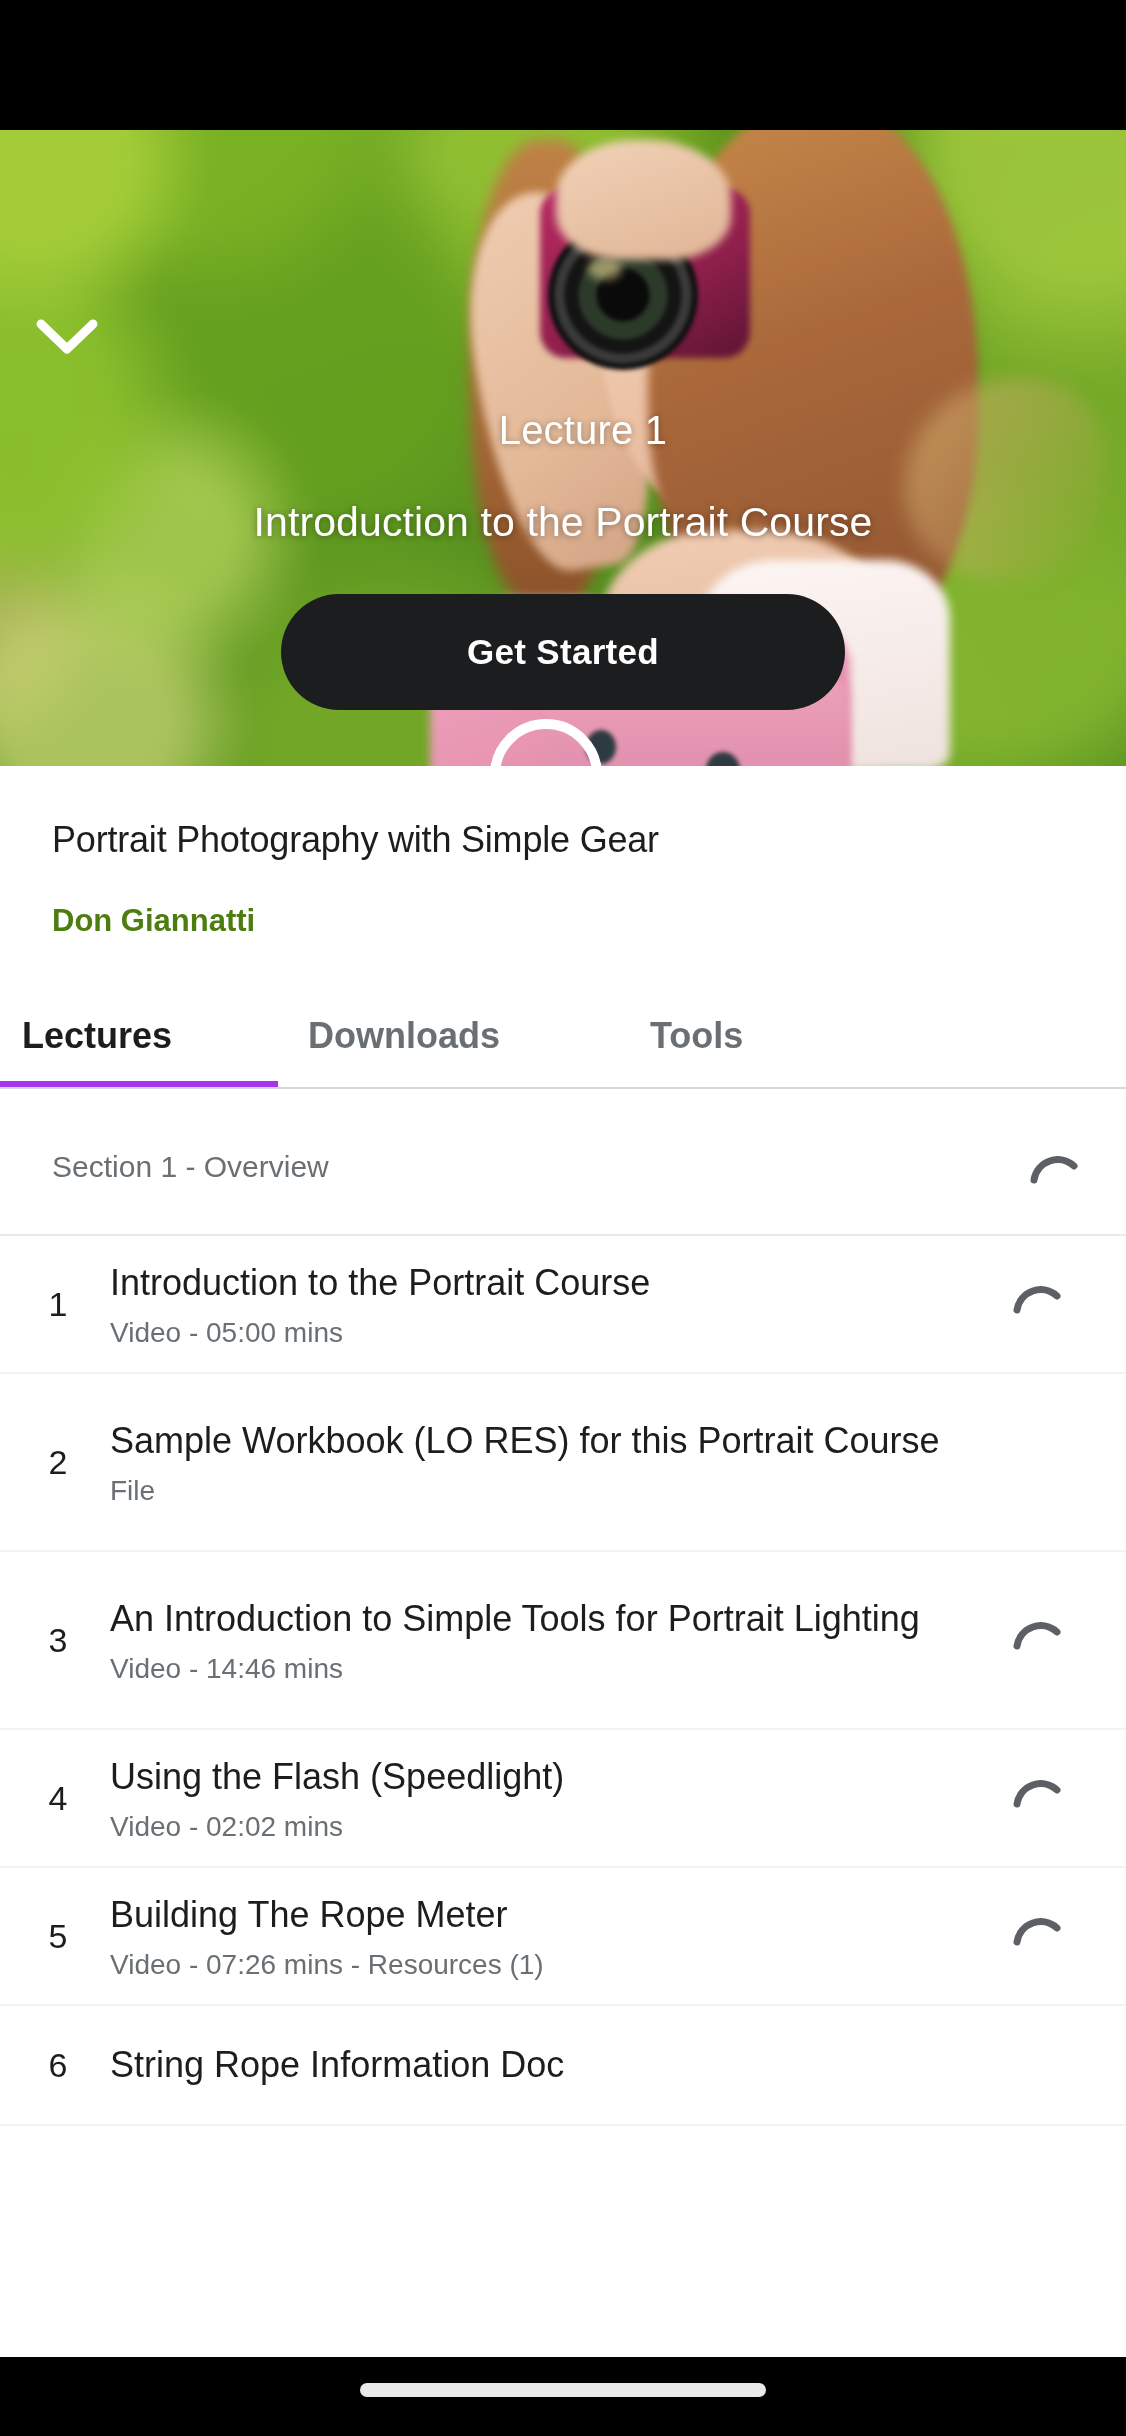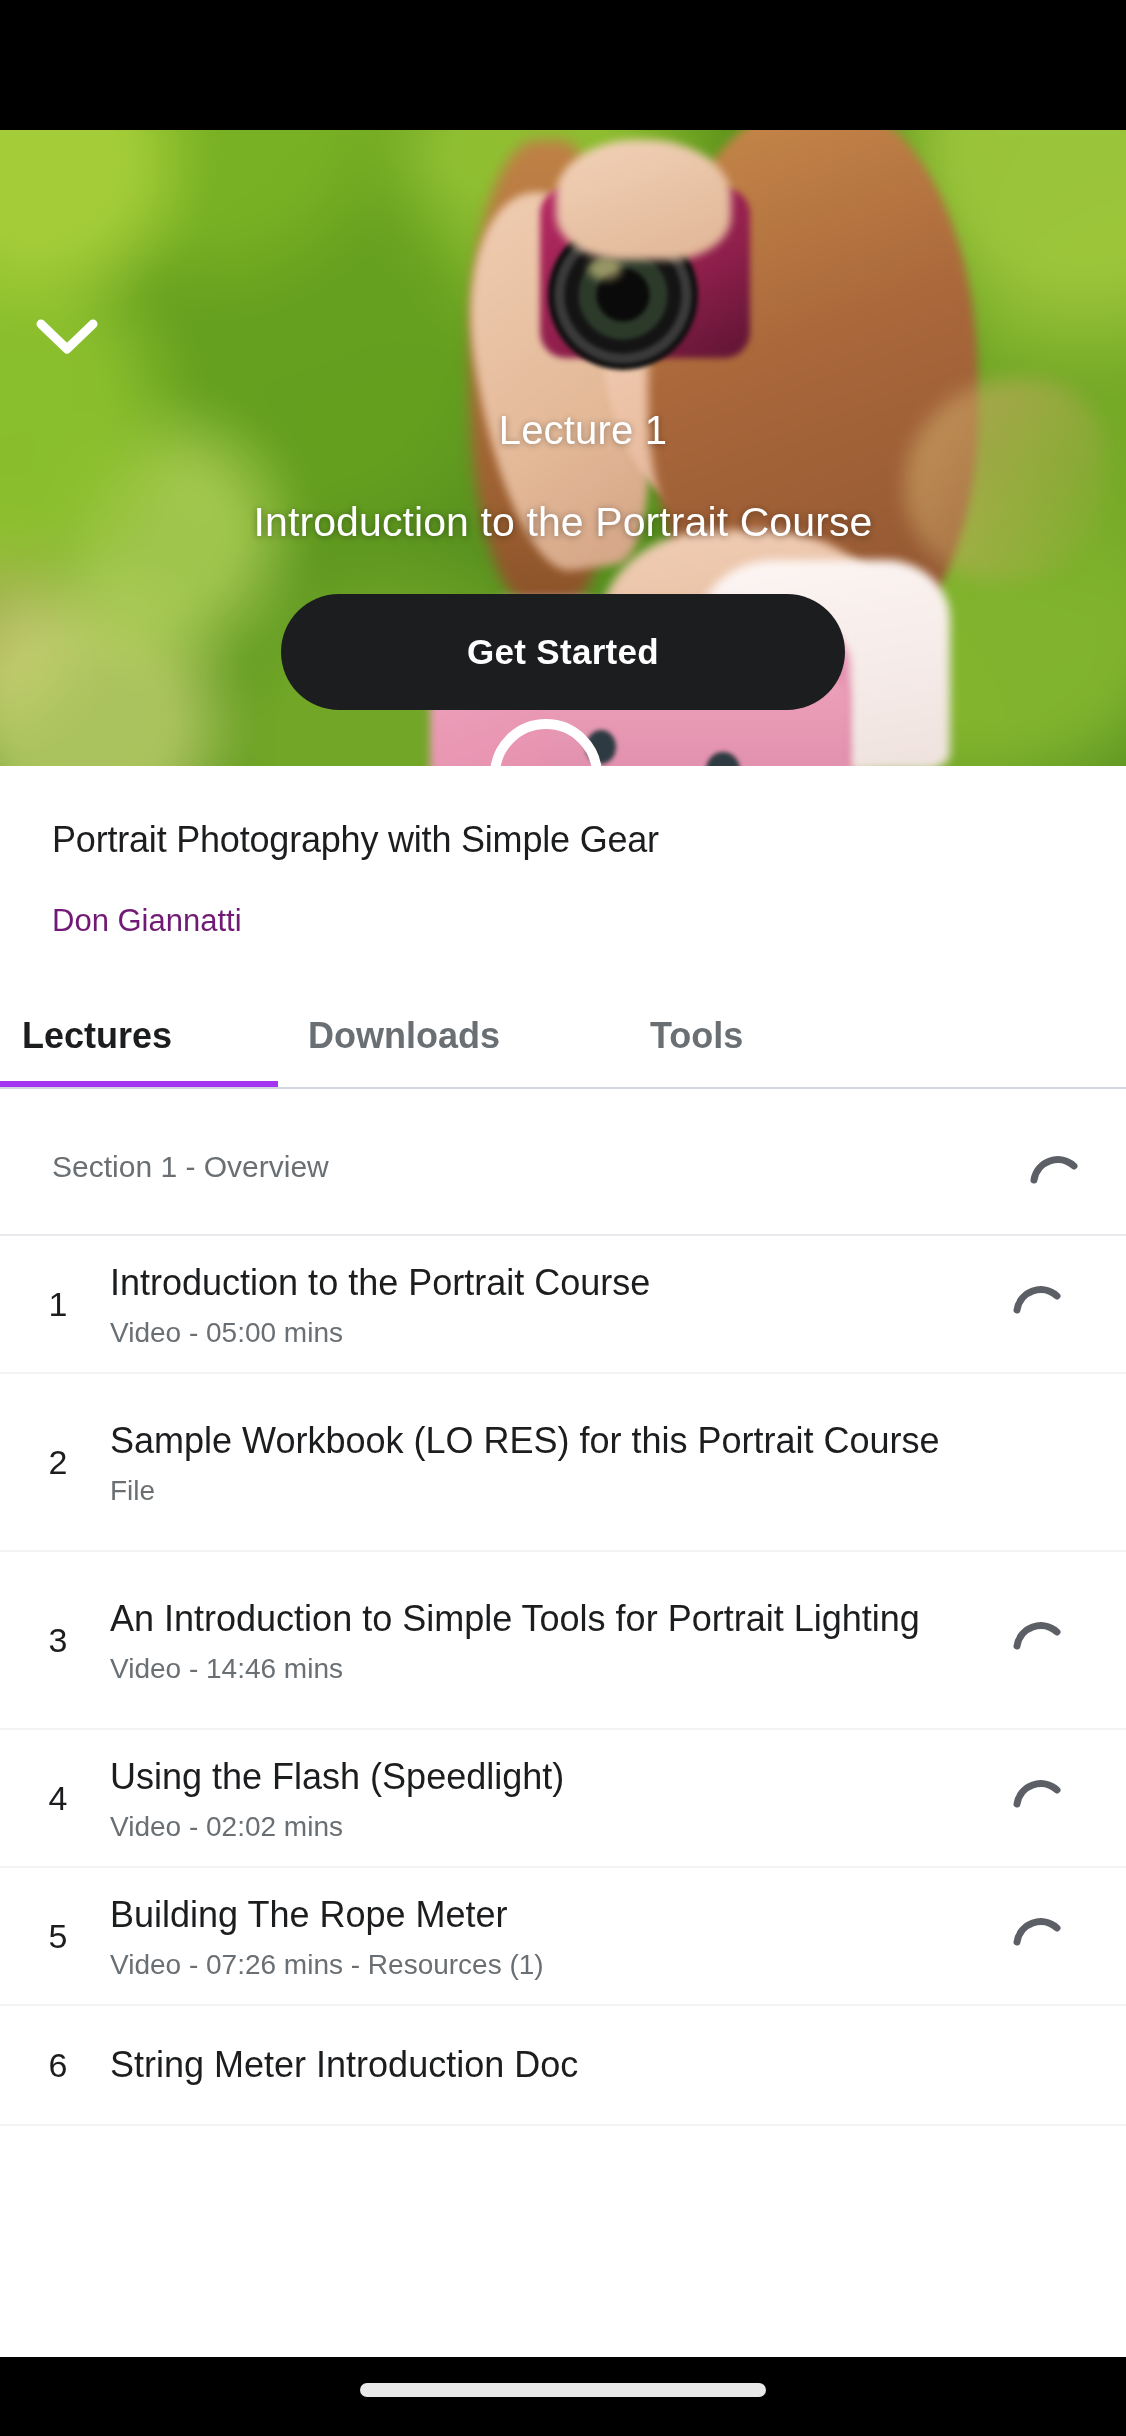--- a/index.html
+++ b/index.html
@@ -295,23 +295,23 @@
     width: 1020px;
     color: #1c1d1f;
     font-size: 36px;
     font-weight: 400;
     letter-spacing: -.2px;
   }
 
   .course-author {
     position: absolute;
     left: 52px; top: 137px;
-    color: #701a75;
+    color: #4d7c0f;
     font-size: 31px;
-    font-weight: 400;
+    font-weight: 700;
   }
 
   
   .tabs {
     position: absolute;
     left: 0; top: 222px;
     width: 1126px;
     height: 96px;
   }
   .tab {
@@ -568,21 +568,21 @@
           </div>
           <div class="lec-status">
             <svg class="spinner" viewBox="0 0 60 60" aria-hidden="true">
               <path d="M8 36 A24 24 0 0 1 48 22" fill="none" stroke="#5c6066" stroke-width="7" stroke-linecap="round"></path>
             </svg>
           </div>
         </div>
         <div class="lecture-row" style="min-height: 120px; padding-top: 18px; padding-bottom: 18px;">
           <div class="lec-num">6</div>
           <div class="lec-main">
-            <div class="lec-title">String Meter Introduction Doc</div>
+            <div class="lec-title">String Rope Information Doc</div>
           </div>
           <div class="lec-status"></div>
         </div>
       </div>
   </div>
 
   <div class="home-bar">
     <div class="home-indicator"></div>
   </div>
 

